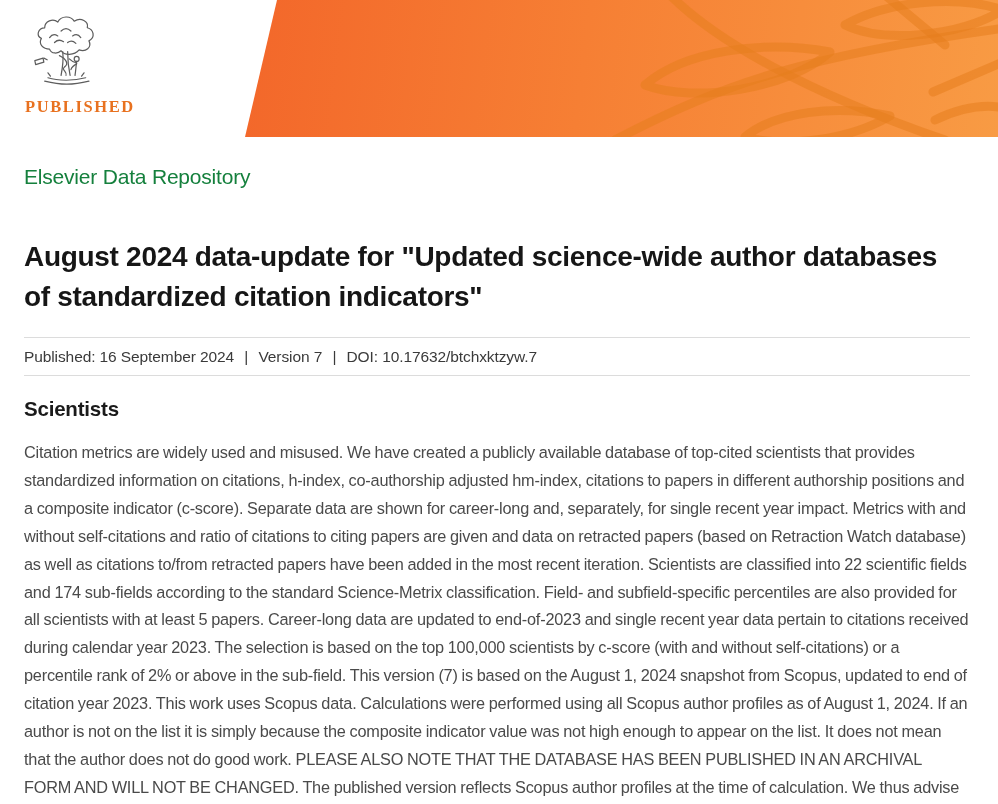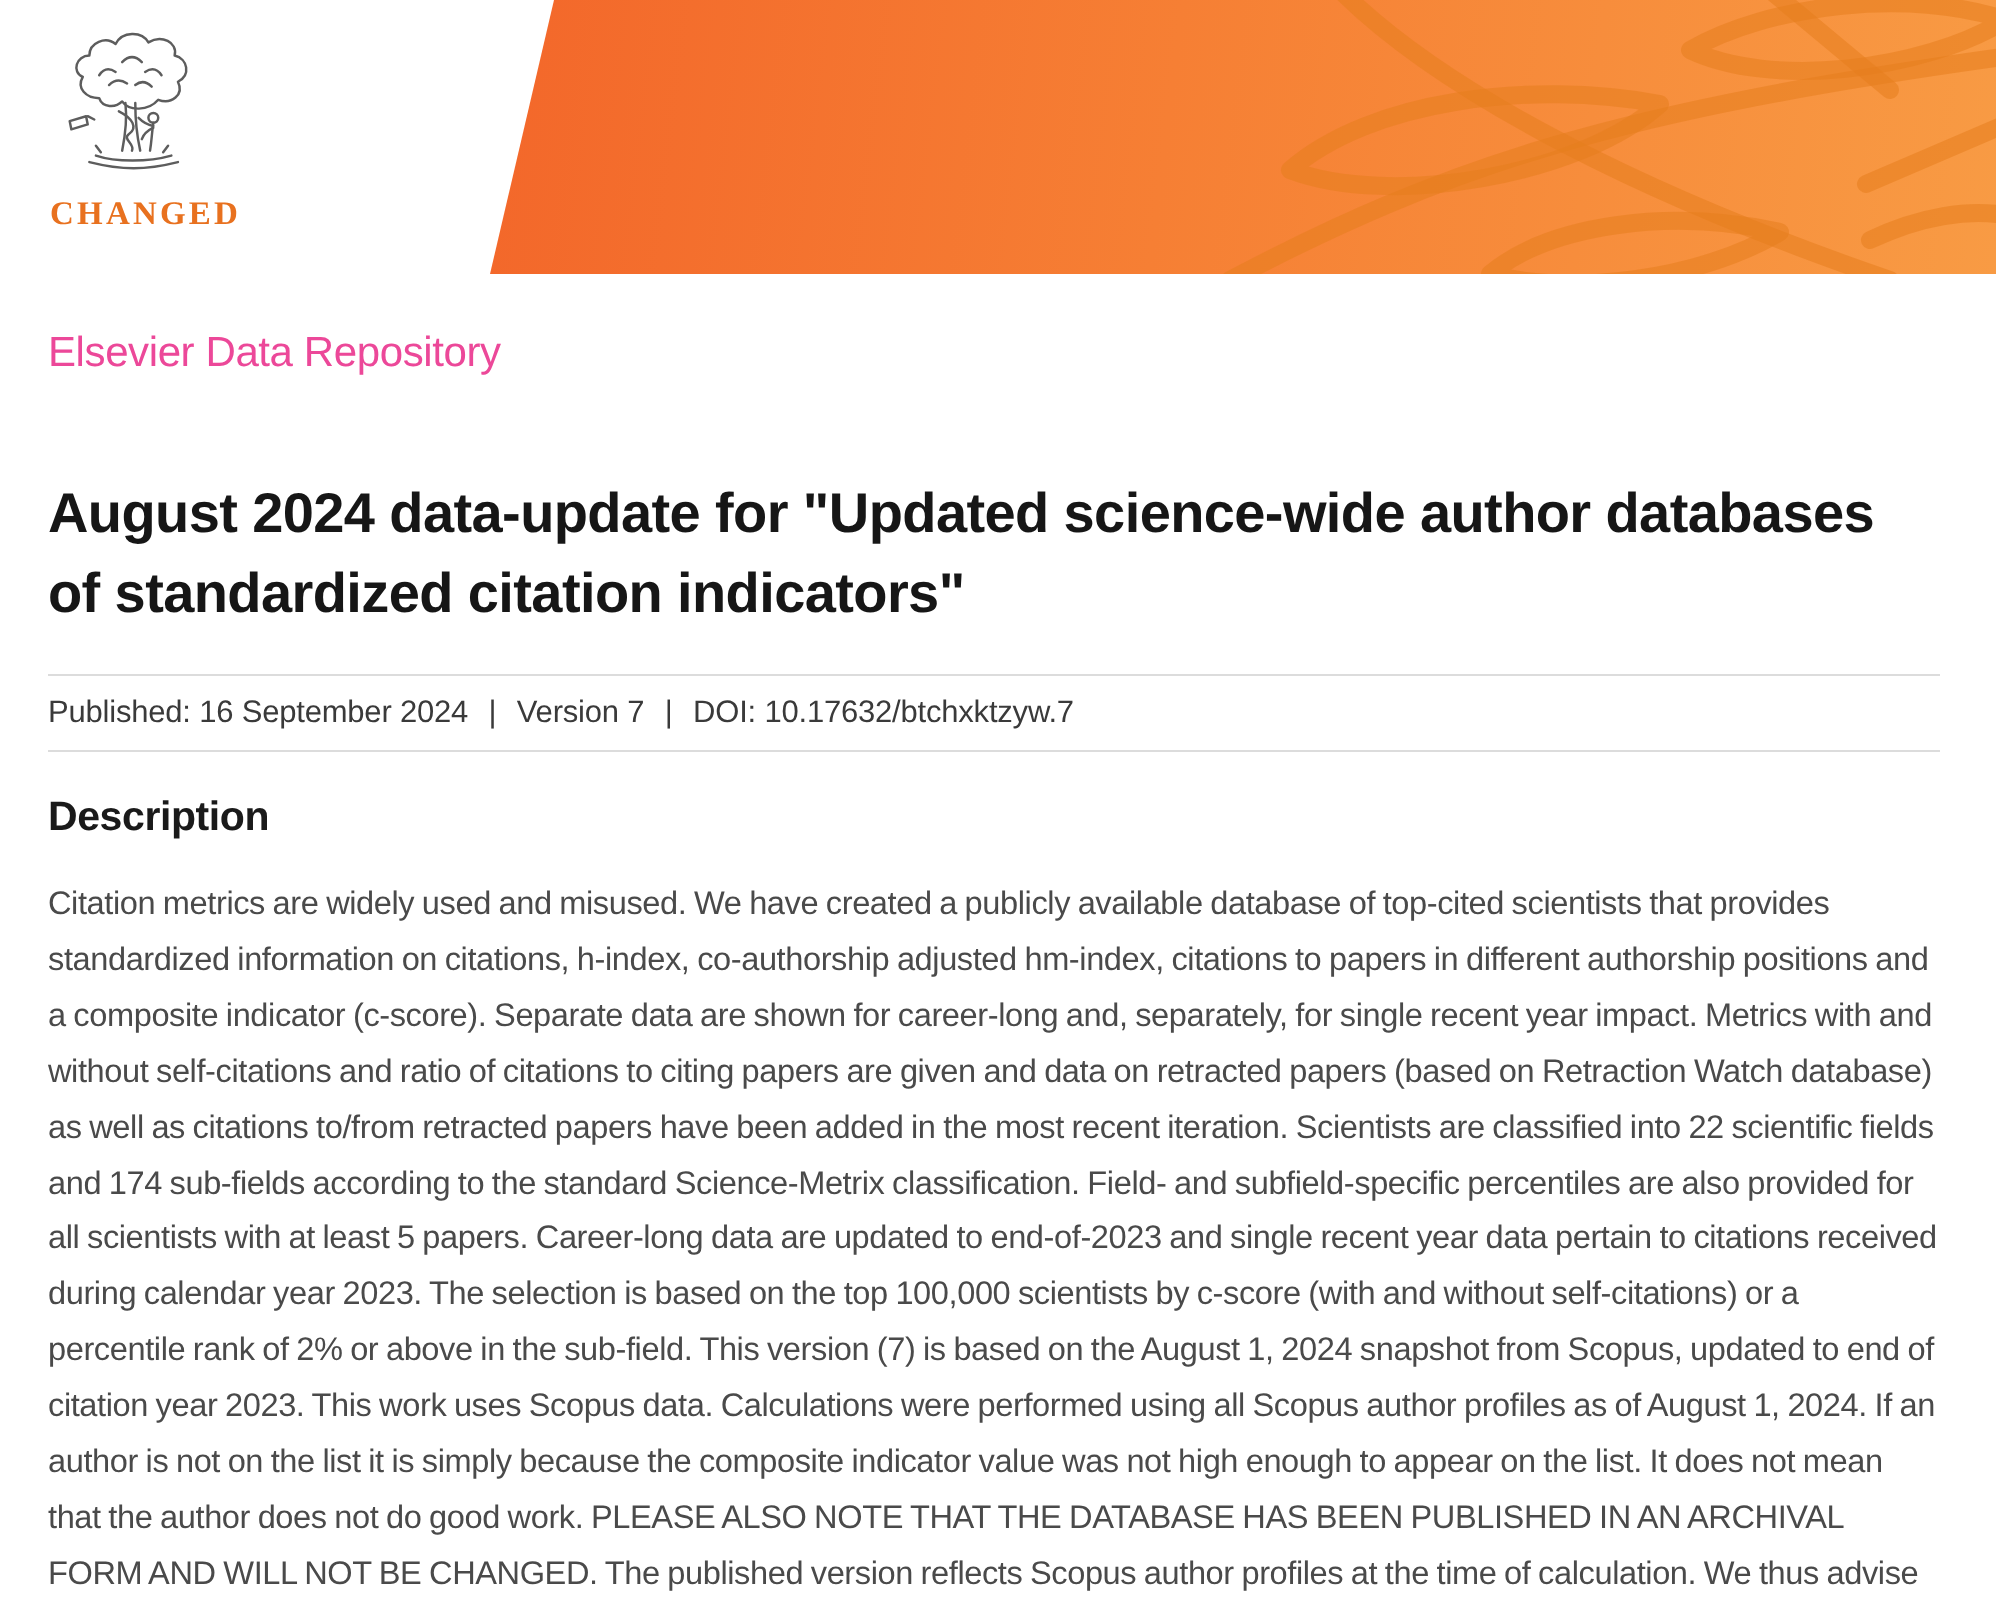--- a/index.html
+++ b/index.html
@@ -40,21 +40,21 @@
     display:block;margin-top:2px;
     font-family:"Liberation Serif","DejaVu Serif",serif;
     font-size:16.5px;font-weight:700;letter-spacing:1.6px;
     color:var(--wordmark-color);
   }
 
   
   .content{margin:0 28px 0 24px;width:946px;}
   .site-title{
     margin-top:26px;
-    font-size:21px;font-weight:400;color:#ec4899;line-height:28px;
+    font-size:21px;font-weight:400;color:#15803d;line-height:28px;
     letter-spacing:-0.2px;
   }
   .dataset-title{
     margin-top:46px;
     font-size:28px;line-height:40px;font-weight:700;color:var(--title-color);
     letter-spacing:-0.3px;max-width:930px;
   }
   .divider{border:none;border-top:1px solid var(--divider-color);height:0;margin:0;}
   .divider.top{margin-top:20px;}
   .meta{padding:7px 0;font-size:15.5px;line-height:23px;color:#3a3a3a;letter-spacing:-0.1px;}
@@ -112,21 +112,21 @@
         <path d="M63,61 C58,60 56,58 54,56"></path>
 
         <path d="M12,58 l10,-3 l1,5 l-10,3 Z"></path>
         <path d="M23,55 l4,2"></path>
 
         <path d="M28,79 C40,83 60,83 74,79"></path>
         <path d="M24,83 C44,88 58,88 78,83"></path>
         <path d="M31,77 l-3,-4"></path>
         <path d="M69,77 l3,-4"></path>
       </svg>
-      <span class="wordmark">CHANGED</span>
+      <span class="wordmark">PUBLISHED</span>
     </div>
   </div>
 
   <div class="content">
 
     <h2 class="site-title">Elsevier Data Repository</h2>
 
     <h1 class="dataset-title">August 2024 data-update for "Updated science-wide author databases of standardized citation indicators"</h1>
 
     <hr class="divider top">
@@ -136,18 +136,18 @@
         <span>Published: 16 September 2024</span>
         <span class="meta-sep">|</span>
         <span>Version 7</span>
         <span class="meta-sep">|</span>
         <span>DOI: 10.17632/btchxktzyw.7</span>
       </div>
     </div>
 
     <hr class="divider">
 
-    <h3 class="desc-heading">Description</h3>
+    <h3 class="desc-heading">Scientists</h3>
 
     <p class="desc-body">Citation metrics are widely used and misused. We have created a publicly available database of top-cited scientists that provides standardized information on citations, h-index, co-authorship adjusted hm-index, citations to papers in different authorship positions and a composite indicator (c-score). Separate data are shown for career-long and, separately, for single recent year impact. Metrics with and without self-citations and ratio of citations to citing papers are given and data on retracted papers (based on Retraction Watch database) as well as citations to/from retracted papers have been added in the most recent iteration. Scientists are classified into 22 scientific fields and 174 sub-fields according to the standard Science-Metrix classification. Field- and subfield-specific percentiles are also provided for all scientists with at least 5 papers. Career-long data are updated to end-of-2023 and single recent year data pertain to citations received during calendar year 2023. The selection is based on the top 100,000 scientists by c-score (with and without self-citations) or a percentile rank of 2% or above in the sub-field. This version (7) is based on the August 1, 2024 snapshot from Scopus, updated to end of citation year 2023. This work uses Scopus data. Calculations were performed using all Scopus author profiles as of August 1, 2024. If an author is not on the list it is simply because the composite indicator value was not high enough to appear on the list. It does not mean that the author does not do good work. PLEASE ALSO NOTE THAT THE DATABASE HAS BEEN PUBLISHED IN AN ARCHIVAL FORM AND WILL NOT BE CHANGED. The published version reflects Scopus author profiles at the time of calculation. We thus advise authors to ensure that their Scopus profiles are accurate. REQUESTS FOR CORRECIONS OF THE SCOPUS DATA (INCLUDING CORRECTIONS IN AFFILIATIONS) SHOULD NOT BE SENT TO US. They should be sent directly to Scopus, preferably by use of the Scopus to ORCID feedback wizard (https://orcid.scopusfeedback.com/) so that the correct data can be used in any future annual updates of the citation indicator databases. The c-score focuses on impact (citations) rather than productivity (number of publications) and it also</p>
 
   </div>
 </div>
 
 </body></html>

